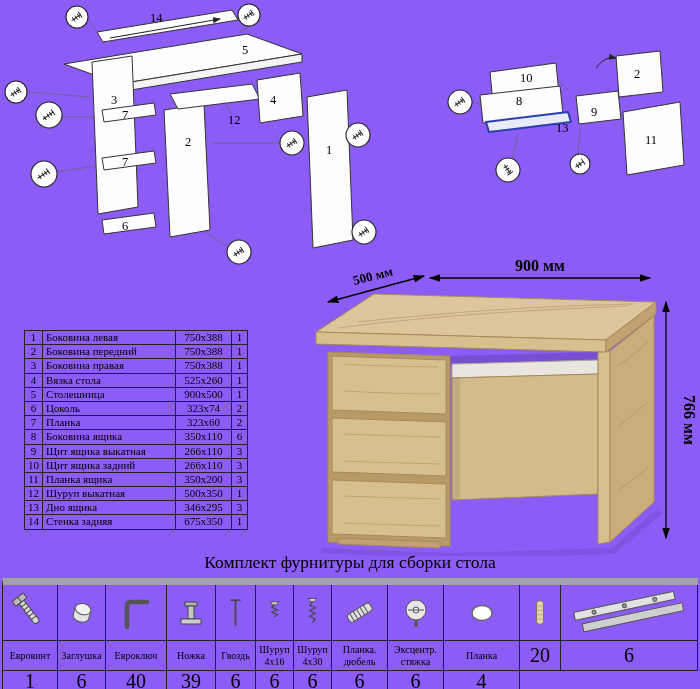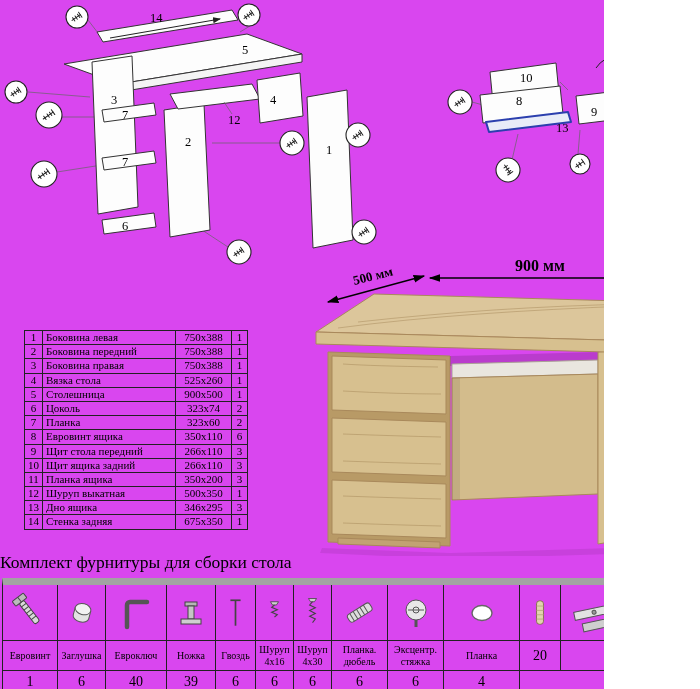--- a/index.html
+++ b/index.html
@@ -1,21 +1,21 @@
 <!DOCTYPE html>
 <html style="--wood_light: #dcc69b; --wood_mid: #d7c08f; --wood_dark: #c2a273; --wood_edge: #a9895b; --wood_shadow: #b89a66; --highlight_blue: #2b3fae; --line: #333333;"><head>
 <meta charset="utf-8">
 <style>
   :root{
     --wood_light:#dcc69b; --wood_mid:#d7c08f; --wood_dark:#c2a273;
     --wood_edge:#a9895b; --wood_shadow:#b89a66; --highlight_blue:#2b3fae; --line:#333333;
   }
   *{box-sizing:border-box;margin:0;padding:0}
   body{background:#fff;font-family:"Liberation Serif",serif;color:#000}
-  .page{position:relative;width:604px;height:689px;background:#d946ef;overflow:hidden}
+  .page{position:relative;width:700px;height:689px;background:#8b5cf6;overflow:hidden}
 
   .diagram-left{position:absolute;left:2px;top:2px}
   .diagram-right{position:absolute;left:428px;top:50px}
   .desk-render{position:absolute;left:298px;top:256px}
 
   .panel{fill:#fdfdfd;stroke:#333;stroke-width:1;stroke-linejoin:round}
   .face{fill:#f4f4f4;stroke:#333;stroke-width:1;stroke-linejoin:round}
   .lbl{font:12.5px "Liberation Serif",serif;fill:#000}
   .ld{stroke:#666;stroke-width:.7;fill:none}
   .callout circle{fill:#fff;stroke:#222;stroke-width:1.1}
@@ -28,31 +28,31 @@
   .dimt{font:bold 16px "Liberation Serif",serif;fill:#000}
   .dimt-sm{font:bold 13px "Liberation Serif",serif;fill:#000}
 
   table.parts{position:absolute;left:24px;top:330px;border-collapse:collapse;width:224px}
   table.parts td{border:1px solid #222;font-size:11px;line-height:1.2;padding:0 3px;white-space:nowrap}
   table.parts td.c{text-align:center}
   table.parts td.num{width:17px}
   table.parts td.size{width:56px}
   table.parts td.qty{width:16px}
 
-  .hw-title{position:absolute;left:0;top:552px;width:700px;
+  .hw-title{position:absolute;left:0;top:552px;width:700px;text-align:center;
     font-size:17.5px;font-family:"Liberation Serif",serif}
 
   .hw-grid{position:absolute;left:2px;top:578px;width:696px;display:grid;
     grid-template-columns:55px 48px 61px 49px 40px 38px 38px 56px 56px 76px 41px 1fr;
     grid-template-rows:56px 30px 22px;border-left:1px solid #222;border-top:7px solid #a3a3a3}
   .hw-cell{border-right:1px solid #222;border-bottom:1px solid #222;display:flex;
     align-items:center;justify-content:center;text-align:center;overflow:hidden}
   .hw-label{font-size:10px;line-height:1.15;padding:1px 2px}
   .hw-label.small{font-size:9px}
-  .hw-qty{font-size:14px}
+  .hw-qty{font-size:20px}
   .hw-icon{display:block}
 </style>
 </head>
 <body>
 
 <div class="page">
 
   <svg class="diagram-left" width="390" height="285" viewBox="0 0 390 285">
     <defs>
       <marker id="la" markerWidth="9" markerHeight="8" refX="7" refY="3" orient="auto-start-reverse">
@@ -339,27 +339,27 @@
           <td class="c qty">2</td>
         </tr>
       <tr>
           <td class="c num">7</td>
           <td>Планка</td>
           <td class="c size">323x60</td>
           <td class="c qty">2</td>
         </tr>
       <tr>
           <td class="c num">8</td>
-          <td>Евровинт ящика</td>
+          <td>Боковина ящика</td>
           <td class="c size">350x110</td>
           <td class="c qty">6</td>
         </tr>
       <tr>
           <td class="c num">9</td>
-          <td>Щит стола передний</td>
+          <td>Щит ящика выкатная</td>
           <td class="c size">266x110</td>
           <td class="c qty">3</td>
         </tr>
       <tr>
           <td class="c num">10</td>
           <td>Щит ящика задний</td>
           <td class="c size">266x110</td>
           <td class="c qty">3</td>
         </tr>
       <tr>

